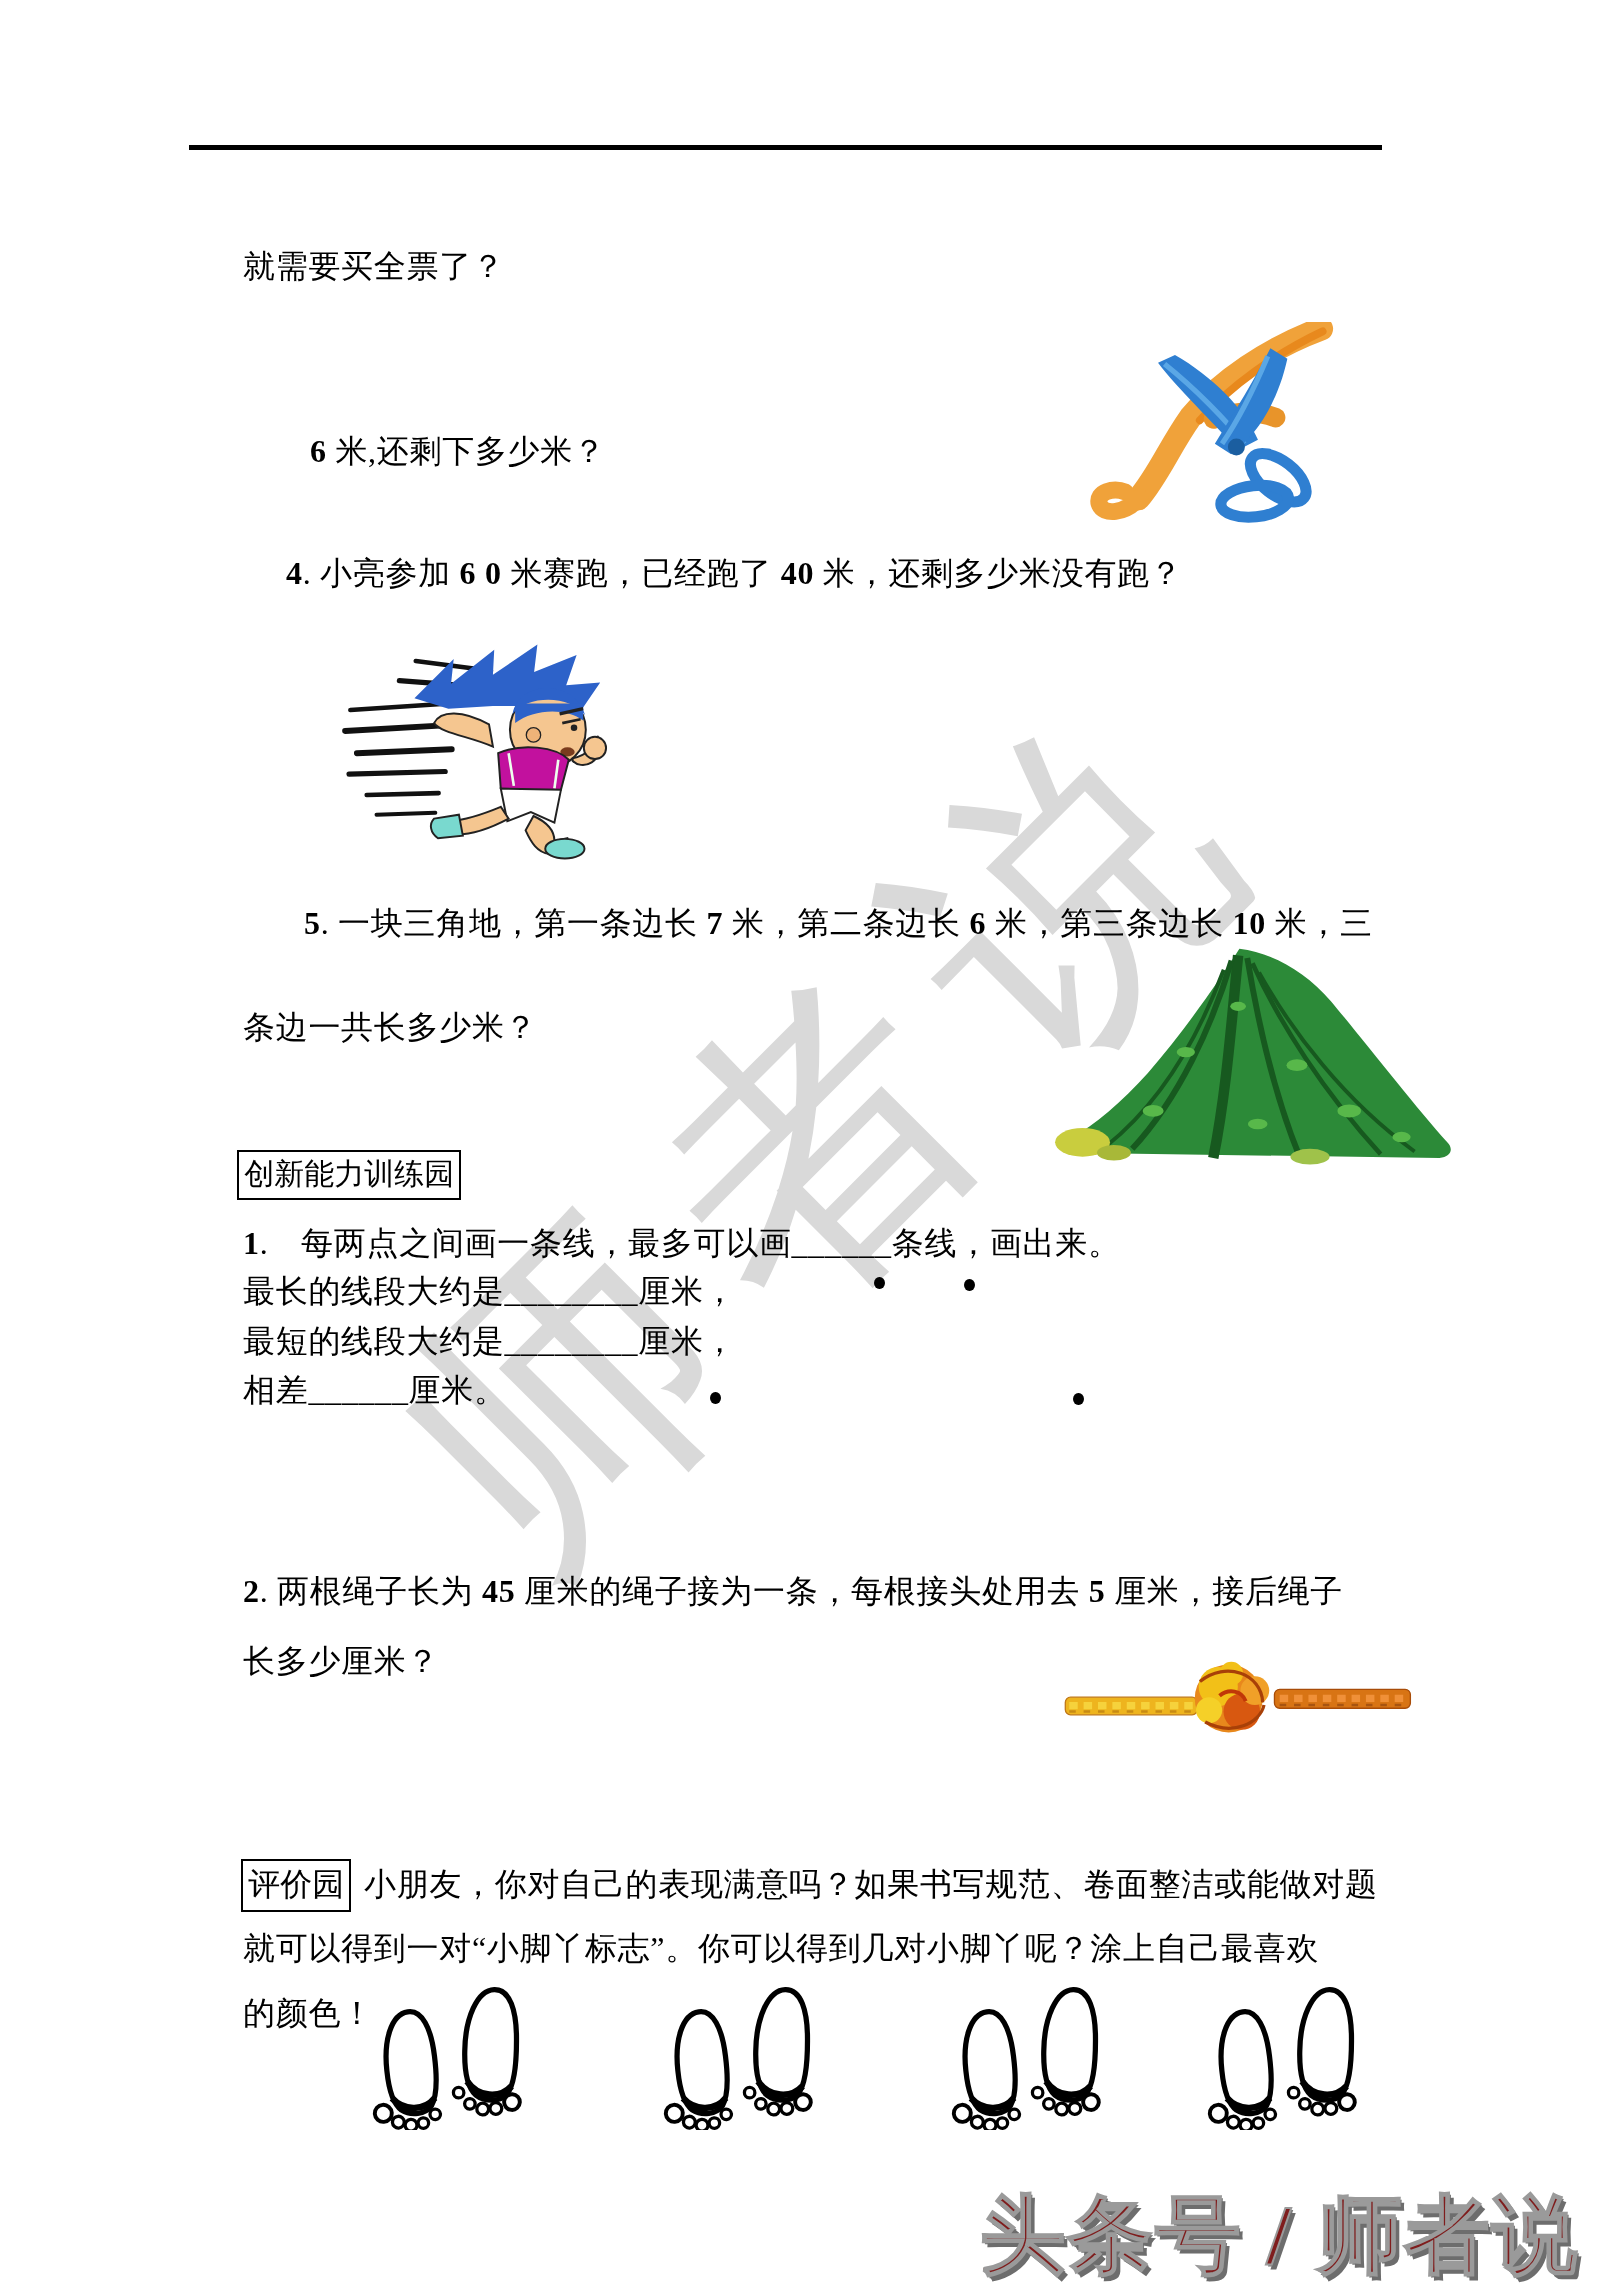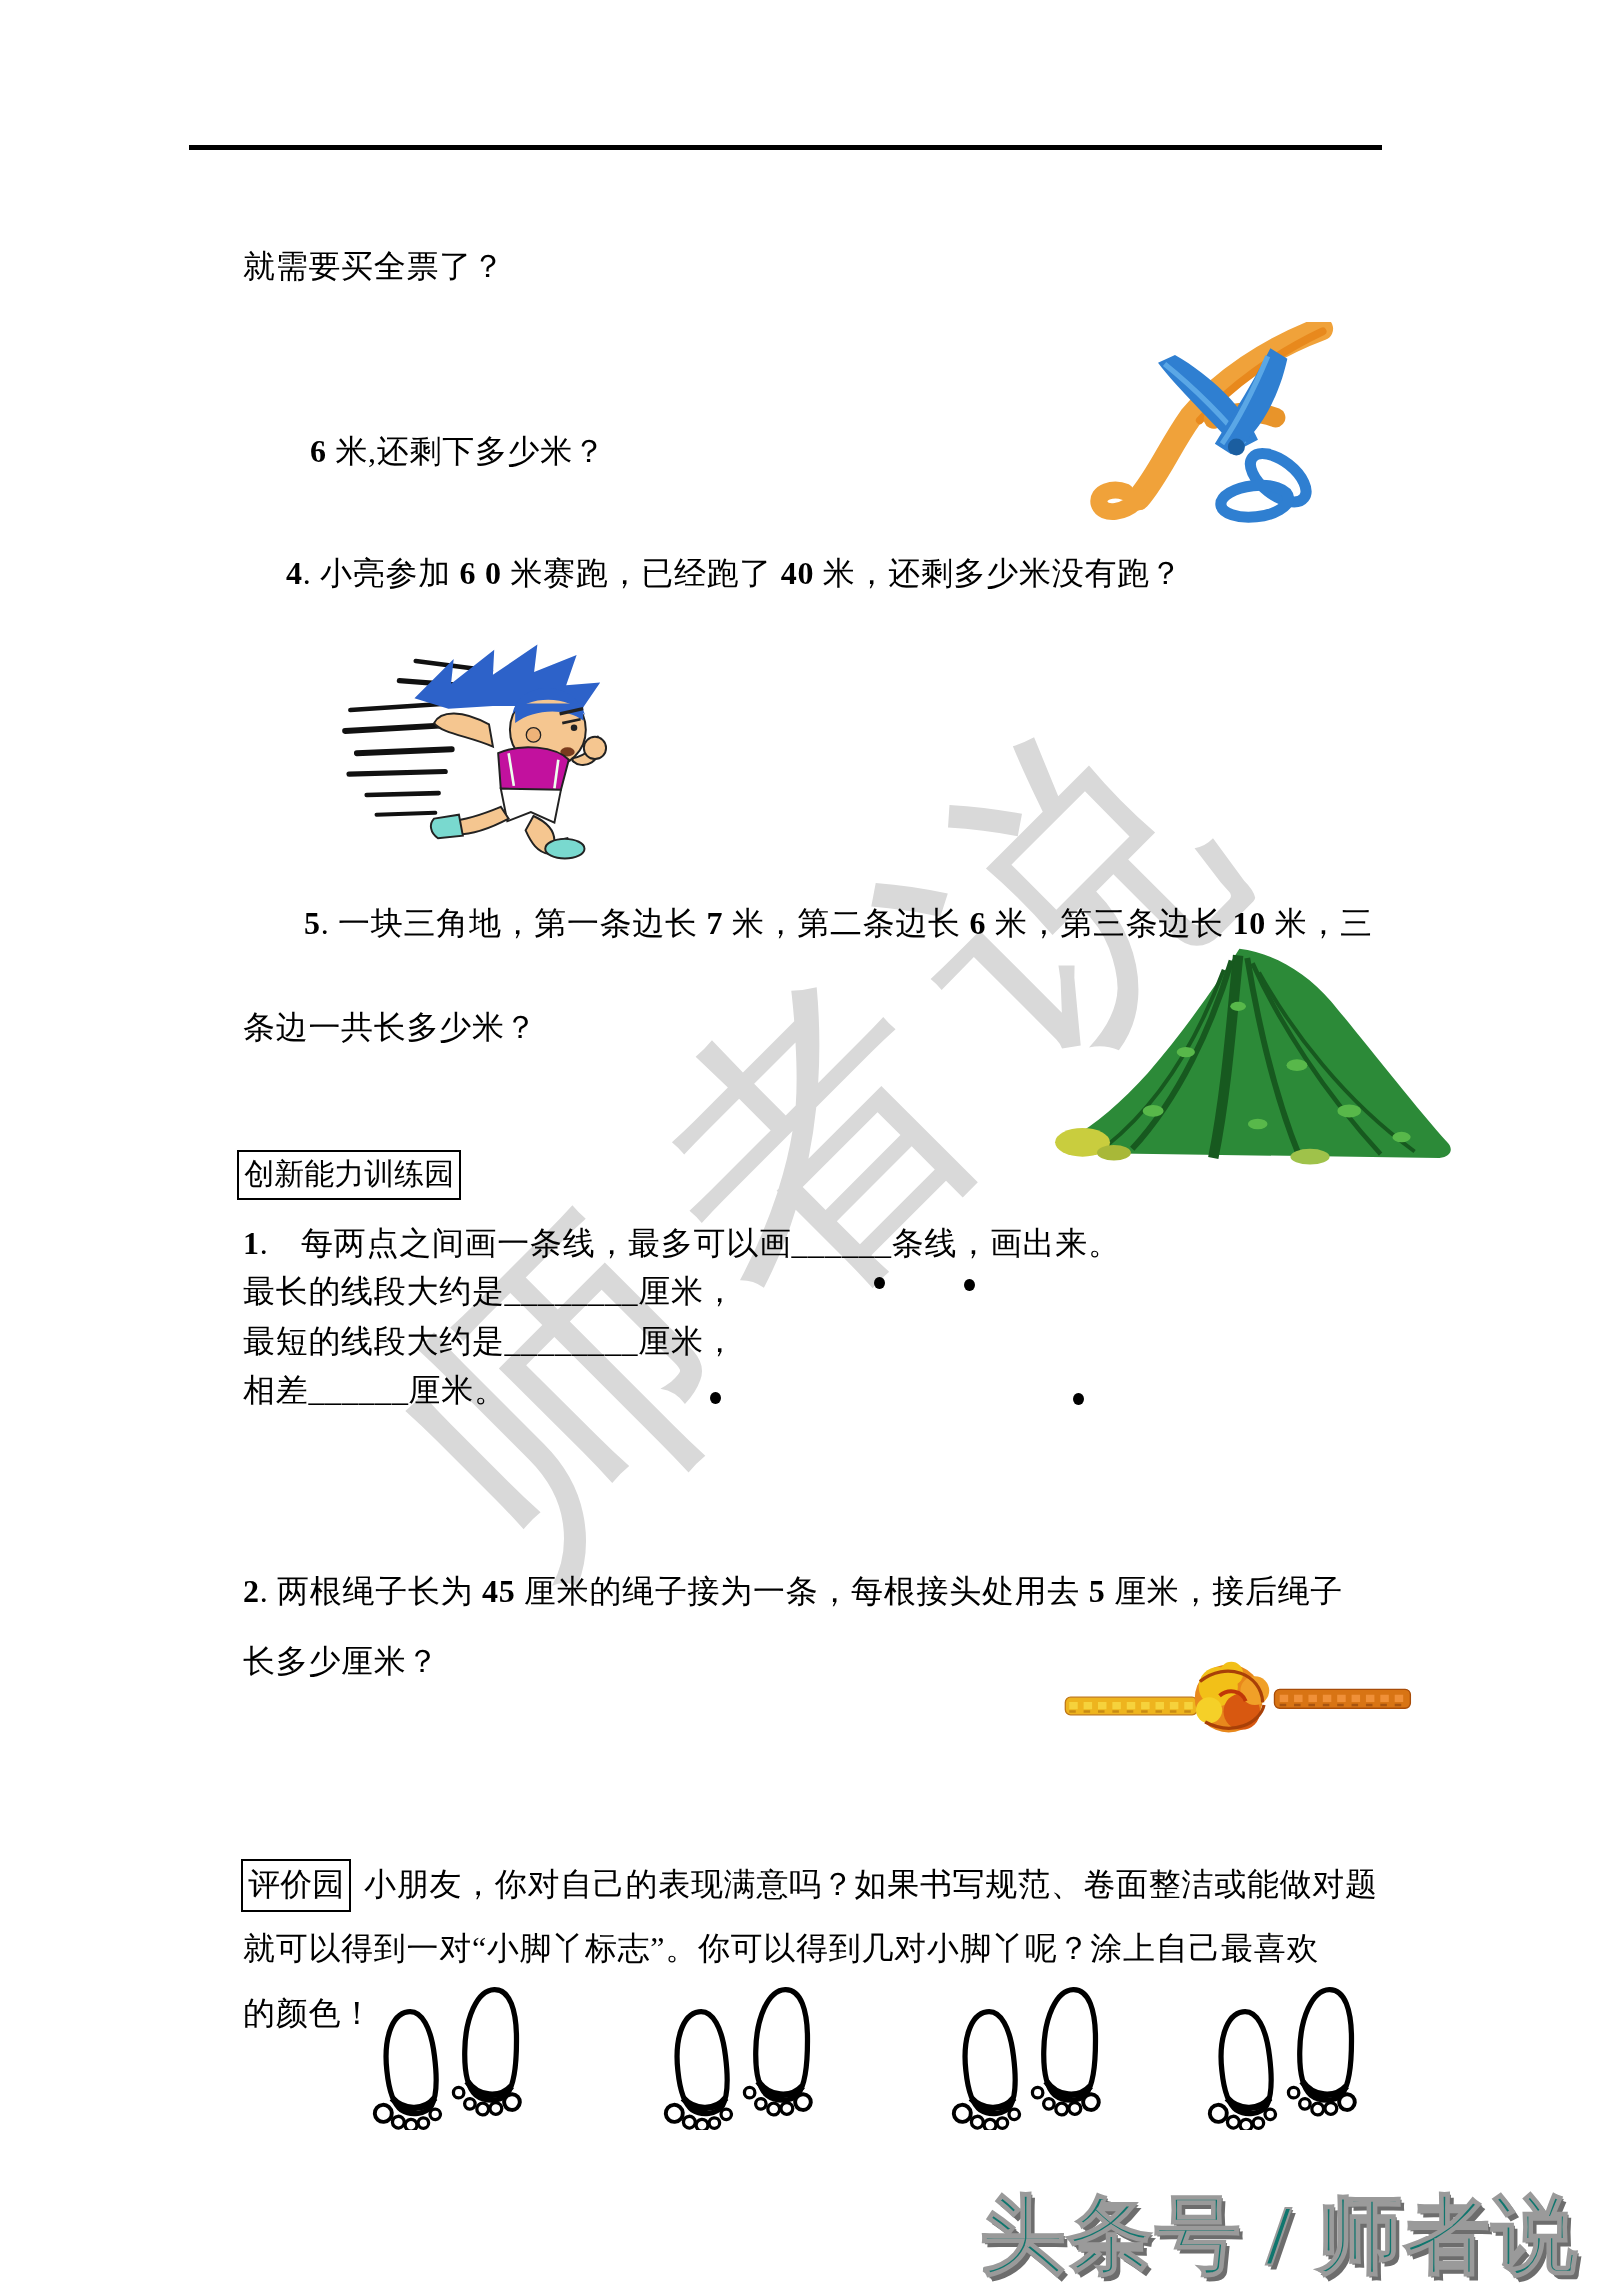--- a/index.html
+++ b/index.html
@@ -53,21 +53,21 @@
   }
   .illus{position:absolute;z-index:2;}
   .footpair{position:absolute;top:0;width:190px;height:154px;}
   .footrow{position:absolute;left:0;top:1976px;width:1623px;height:157px;z-index:2;}
   .brand{
     position:absolute;
     left:980px;top:2178px;
     font-size:85px;
     font-weight:bold;
     white-space:nowrap;
-    color:#0f766e;
+    color:#7f1d1d;
     -webkit-text-stroke:2px #9a9a9a;
     text-shadow:4.6px 5.2px 0 #6d6d6d, 2px 2px 0 #7b7b7b;
     z-index:3;
     letter-spacing:2.6px;
   }
   b{font-family:"Liberation Serif","DejaVu Serif",serif;}
 </style>
 </head>
 <body>
 

